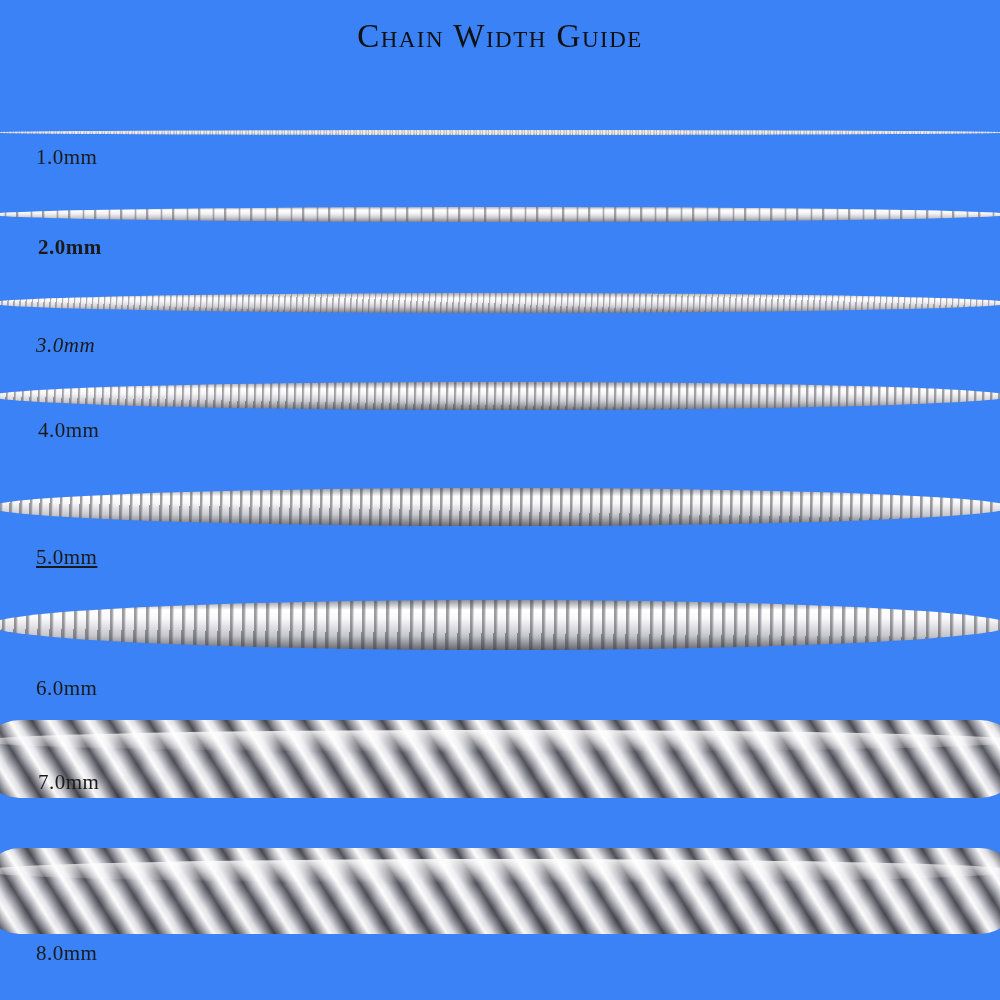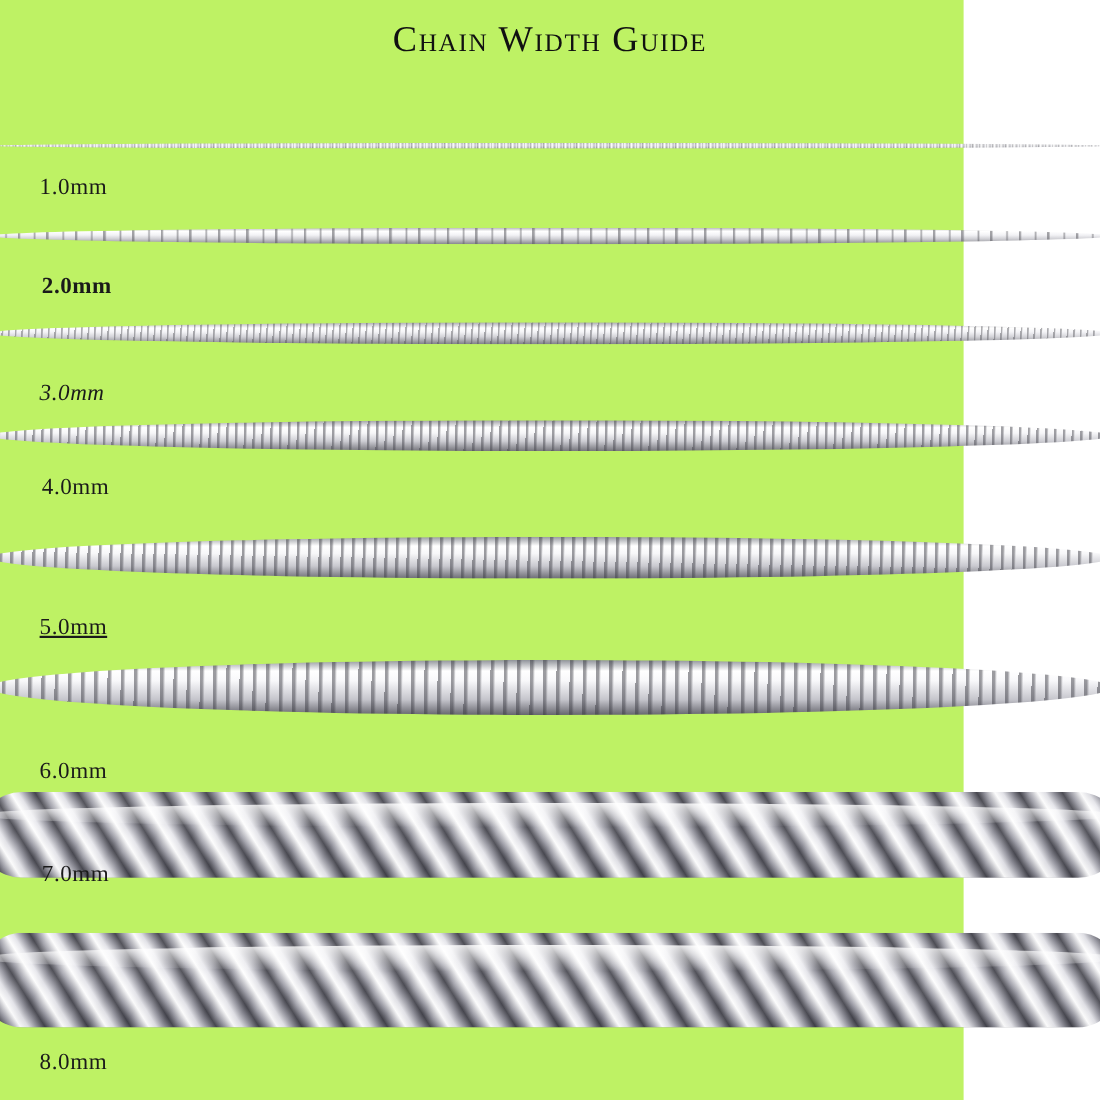--- a/index.html
+++ b/index.html
@@ -9,23 +9,23 @@
   }
   body {
     width: 1000px;
     height: 1000px;
     position: relative;
     font-family: "Liberation Serif", serif;
     overflow: hidden;
   }
   #page {
     position: relative;
-    width: 876px;
+    width: 1000px;
     height: 1000px;
-    background: #bef264;
+    background: #3b82f6;
   }
   #title {
     position: absolute;
     top: 18px;
     left: 0;
     width: 1000px;
     text-align: center;
     font-family: "Liberation Serif", serif;
     font-size: 33px;
     font-variant: small-caps;
@@ -44,21 +44,20 @@
     width: 1000px;
     overflow: hidden;
   }
   .label {
     position: absolute;
     font-family: "Liberation Serif", serif;
     font-size: 21px;
     color: #1a1a1a;
     letter-spacing: 0.5px;
     white-space: nowrap;
-    margin-top: 12px;
   }
 
   
   .strand {
     position: absolute;
     left: -10px;
     width: 1020px;
     top: 0;
     border-radius: 50% / 50%;
   }

